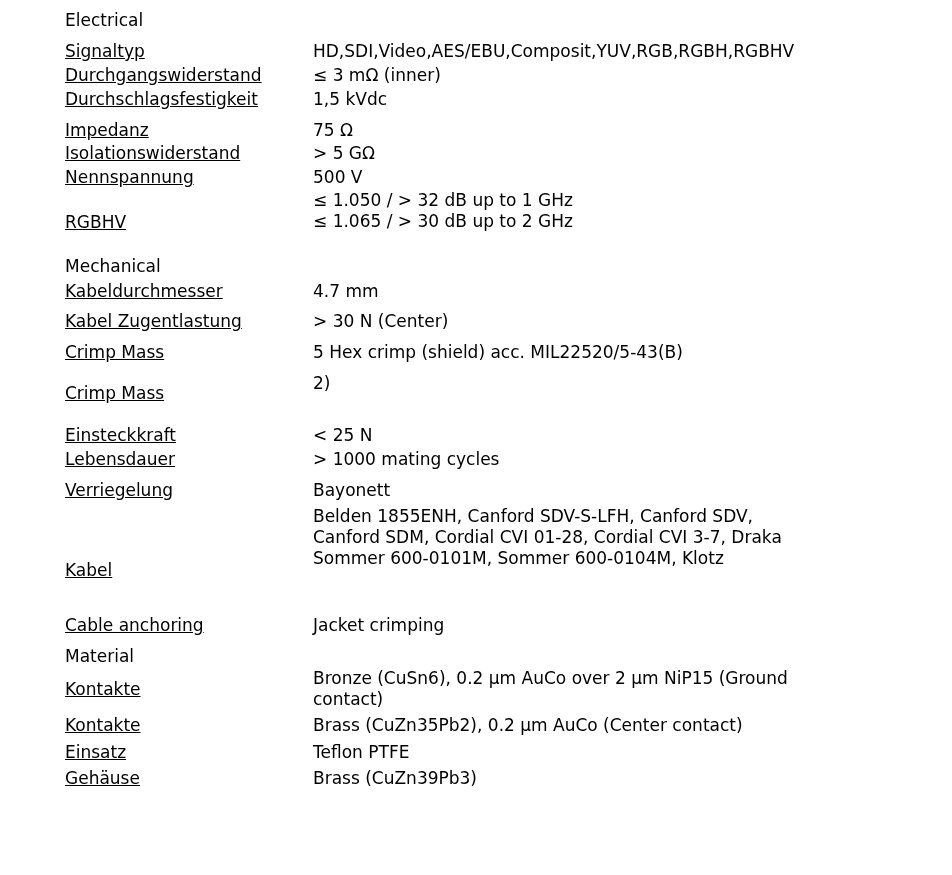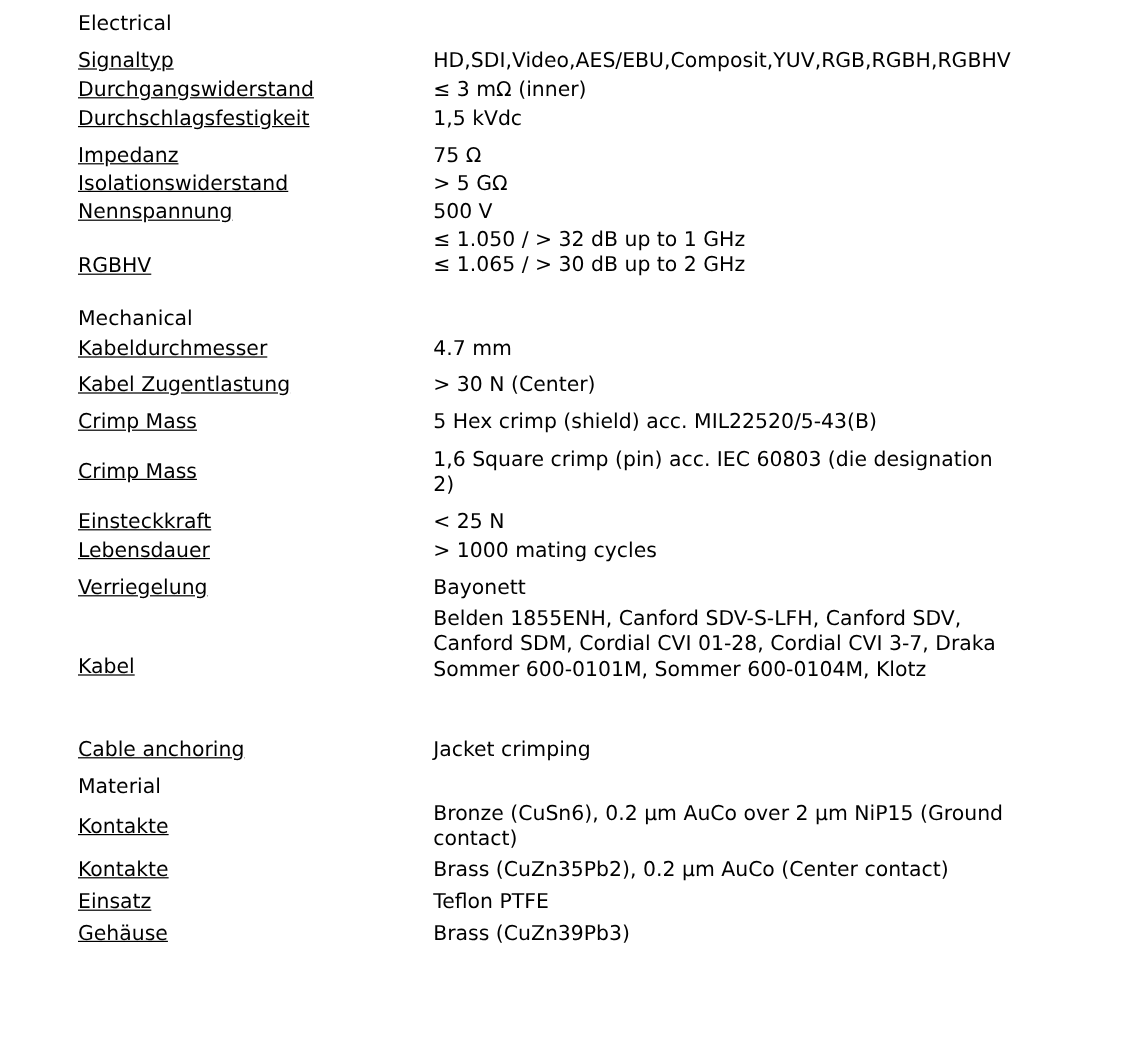--- a/index.html
+++ b/index.html
@@ -5,21 +5,21 @@
     html, body { margin: 0; padding: 0; background: #ffffff; }
     body {
       width: 952px; height: 875px; position: relative; overflow: hidden;
       font-family: "DejaVu Sans", sans-serif; font-size: 17px; color: #000;
     }
     .spec { position: absolute; left: 0; top: 0; width: 952px; }
     .row { position: absolute; left: 0; width: 952px; }
     .label { position: absolute; left: 65px; white-space: nowrap; line-height: 21px; text-decoration: underline; }
     .value { position: absolute; left: 313px; width: 530px; line-height: 21px; }
     .heading { position: absolute; left: 65px; font-weight: normal; line-height: 21px; }
-    .line { display: block; white-space: nowrap; margin-left: 48px; }
+    .line { display: block; white-space: nowrap; }
   </style>
 </head>
 <body>
 
 <div class="spec">
 
   <div class="heading" style="top:10px">Electrical</div>
 
   <div class="row" style="top:41px">
     <div class="label">Signaltyp</div>
@@ -81,21 +81,20 @@
   </div>
   <div class="row" style="top:342px">
     <div class="label">Crimp Mass</div>
     <div class="value">
         <span class="line">5 Hex crimp (shield) acc. MIL22520/5-43(B)</span>
       </div>
   </div>
   <div class="row" style="top:373px">
     <div class="label" style="top:10px">Crimp Mass</div>
     <div class="value">
-      <span class="line">1,6 Square crimp (pin) acc. IEC 60803 (die designation</span>
       <span class="line">2)</span>
     </div>
   </div>
   <div class="row" style="top:425px">
     <div class="label">Einsteckkraft</div>
     <div class="value">
         <span class="line">&lt; 25 N</span>
       </div>
   </div>
   <div class="row" style="top:449px">
@@ -104,21 +103,21 @@
         <span class="line">&gt; 1000 mating cycles</span>
       </div>
   </div>
   <div class="row" style="top:480px">
     <div class="label">Verriegelung</div>
     <div class="value">
         <span class="line">Bayonett</span>
       </div>
   </div>
   <div class="row" style="top:506px">
-    <div class="label" style="top:40px">Kabel</div>
+    <div class="label" style="top:54px">Kabel</div>
     <div class="value">
       <span class="line">Belden 1855ENH, Canford SDV-S-LFH, Canford SDV,</span>
       <span class="line">Canford SDM, Cordial CVI 01-28, Cordial CVI 3-7, Draka</span>
       <span class="line">Sommer 600-0101M, Sommer 600-0104M, Klotz</span>
     </div>
   </div>
   <div class="row" style="top:615px">
     <div class="label">Cable anchoring</div>
     <div class="value">
         <span class="line">Jacket crimping</span>

